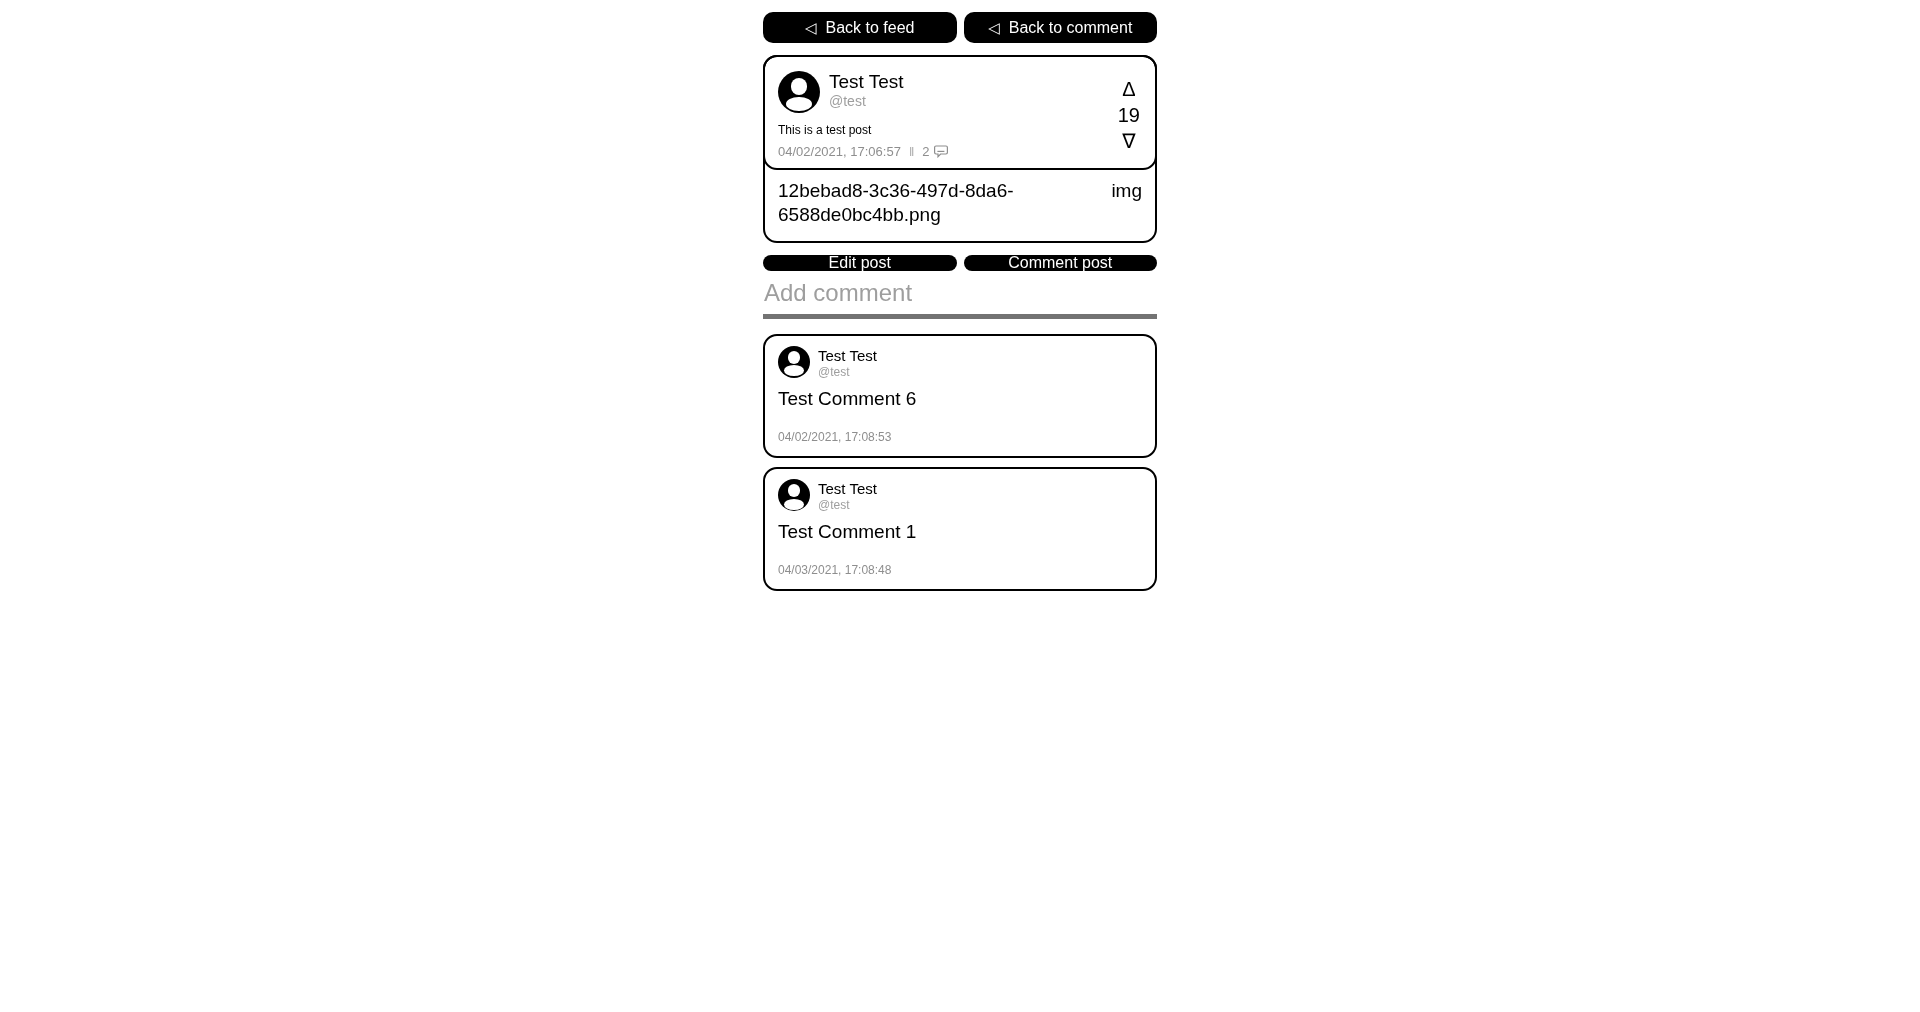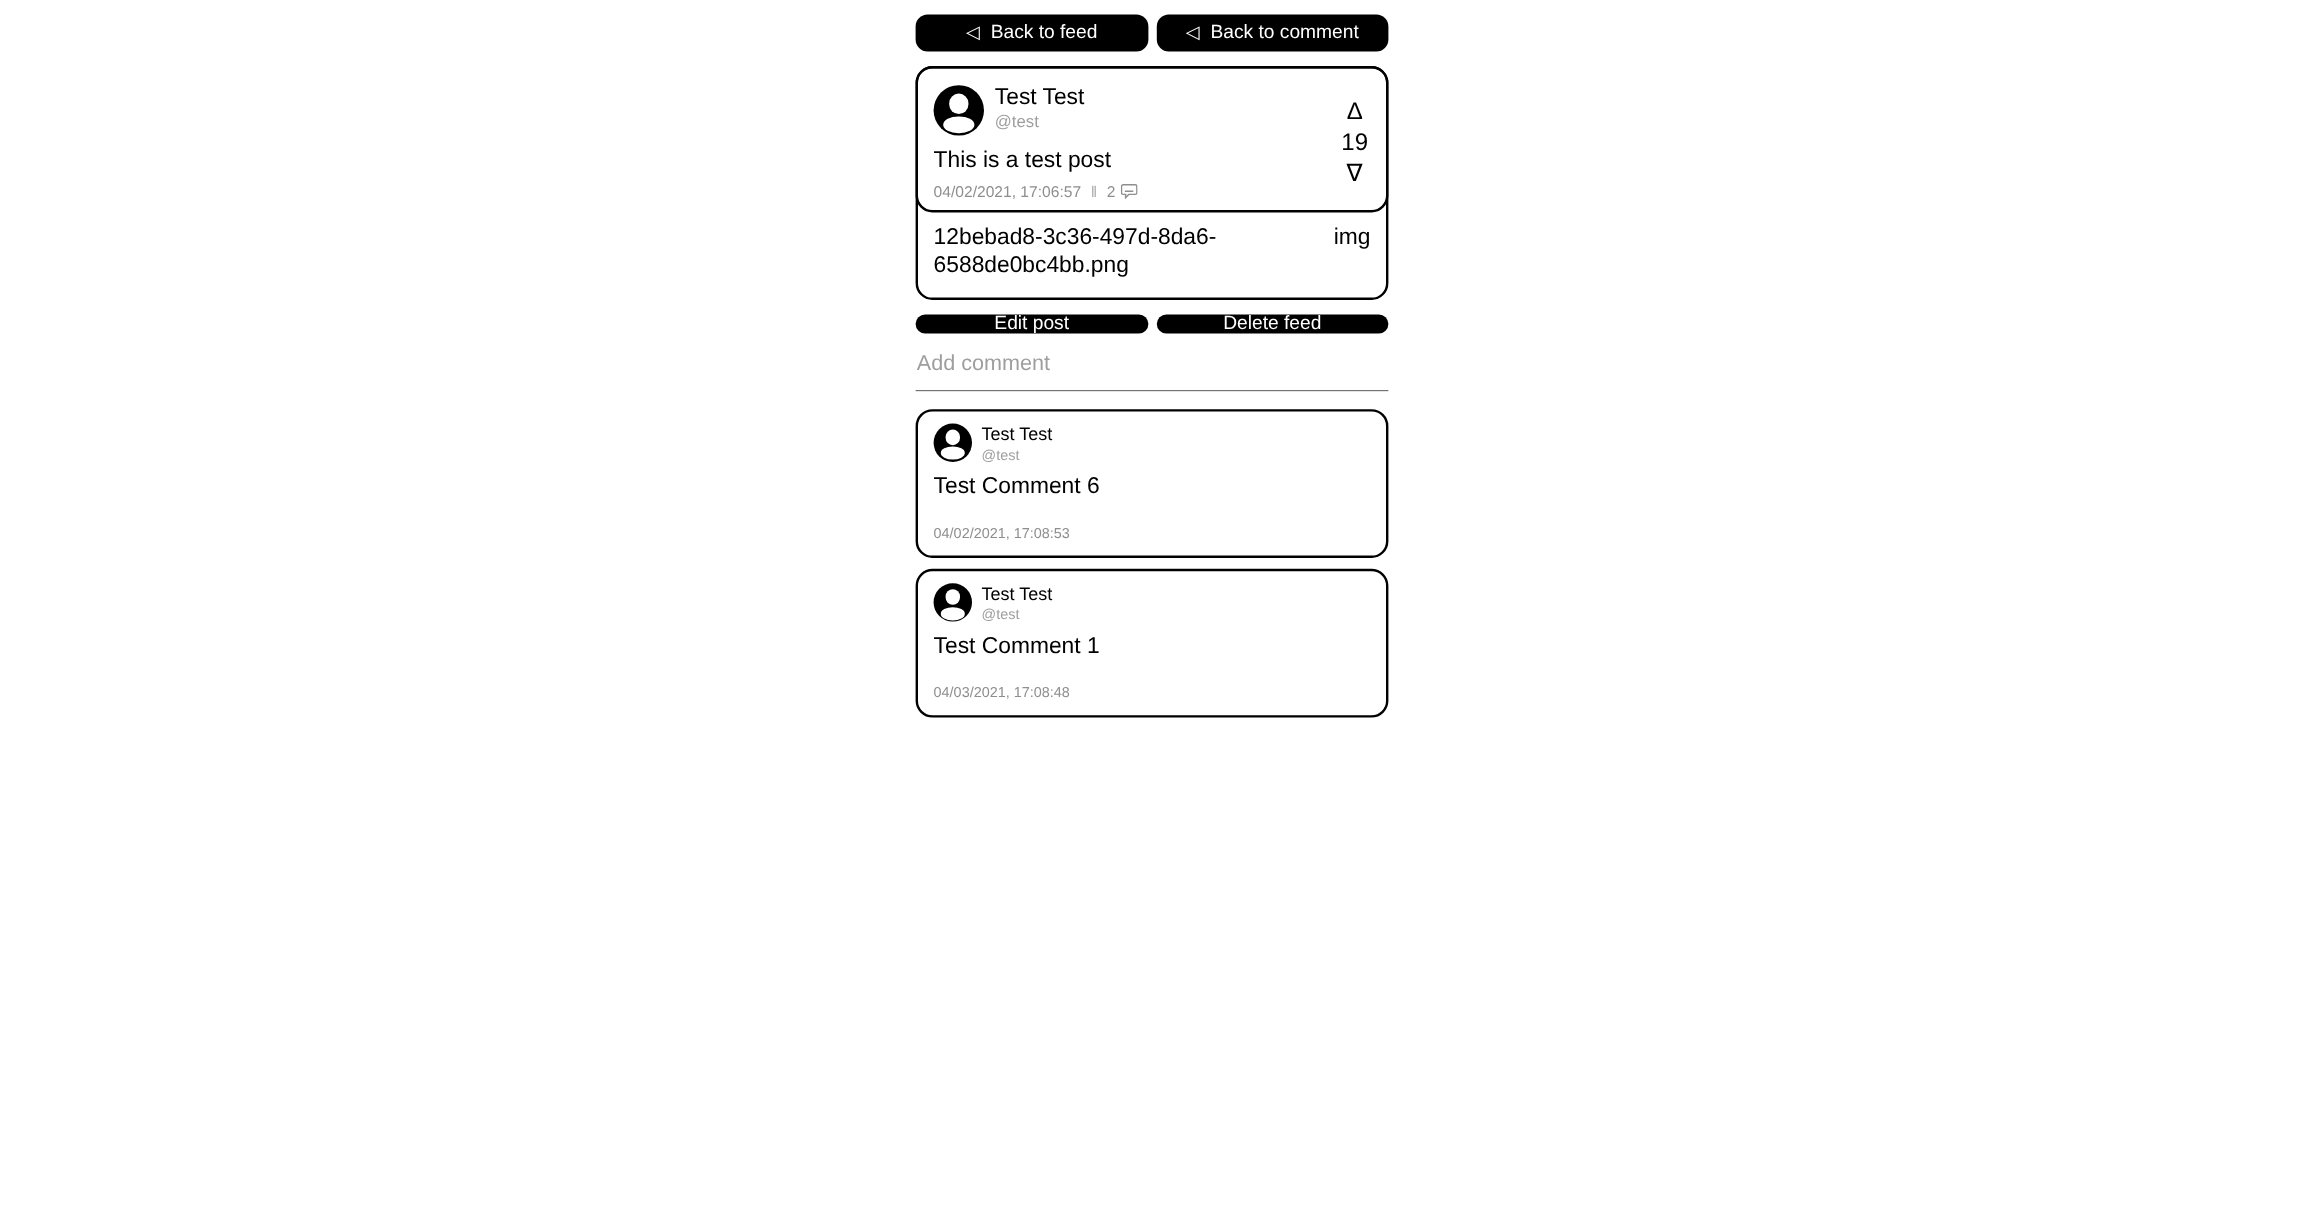--- a/index.html
+++ b/index.html
@@ -79,21 +79,21 @@
     width: 62%; height: 34%;
     border-radius: 50%;
     background: #fff;
   }
   .avatar-lg { width: 42px; height: 42px; }
   .avatar-sm { width: 32px; height: 32px; }
 
   .author-name { font-size: 19px; line-height: 1.18; }
   .author-handle { font-size: 14px; line-height: 1.22; color: #9e9e9e; }
 
-  .post-text { font-size: 19px; margin-top: 10px; }
+  .post-text { font-size: 12px; margin-top: 10px; }
   .post-meta {
     margin-top: 7px;
     display: flex;
     align-items: center;
     gap: 8px;
     font-size: 13px;
     color: #8e8e8e;
   }
   .meta-sep { font-size: 13px; color: #aaaaaa; }
   .meta-count { display: flex; align-items: center; gap: 4px; }
@@ -130,23 +130,23 @@
   .attachment-name { word-break: normal; overflow-wrap: break-word; }
   .attachment-type { flex: none; }
 
   .actions-row { margin-top: 12px; }
 
   
   .comment-input-wrap { margin-top: 8px; }
   .comment-input {
     width: 100%;
     border: none;
-    border-bottom: 1px solid #737373;
+    border-bottom: 5px solid #737373;
     font-family: inherit;
-    font-size: 18px;
+    font-size: 24px;
     height: 40px;
     padding: 0 0 6px 1px;
     outline: none;
     background: transparent;
     color: #a16207;
     border-radius: 0;
   }
   .comment-input::placeholder { color: #9e9e9e; opacity: 1; }
 
   
@@ -216,21 +216,21 @@
       <span class="attachment-name">12bebad8-3c36-497d-8da6-6588de0bc4bb.png</span>
       <span class="attachment-type">img</span>
     </div>
   </div>
 
   <div class="btn-row actions-row">
     <button class="btn btn-action">
       <span>Edit post</span>
     </button>
     <button class="btn btn-action">
-      <span>Delete feed</span>
+      <span>Comment post</span>
     </button>
   </div>
 
   <div class="comment-input-wrap">
     <input class="comment-input" type="text" placeholder="Add comment" style="">
   </div>
 
   <div class="comments">
 
     <div class="comment-card">

